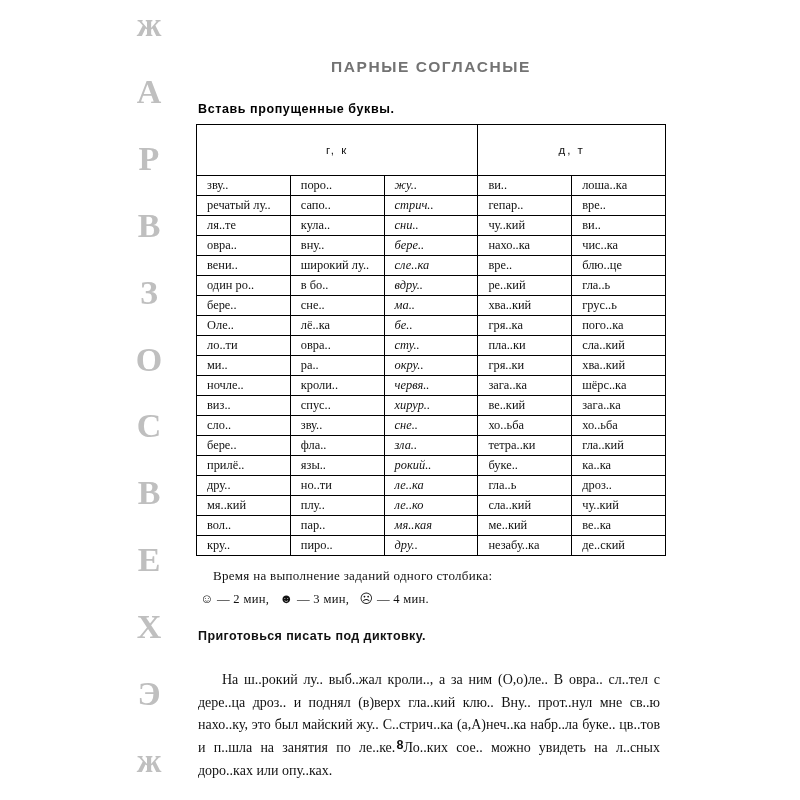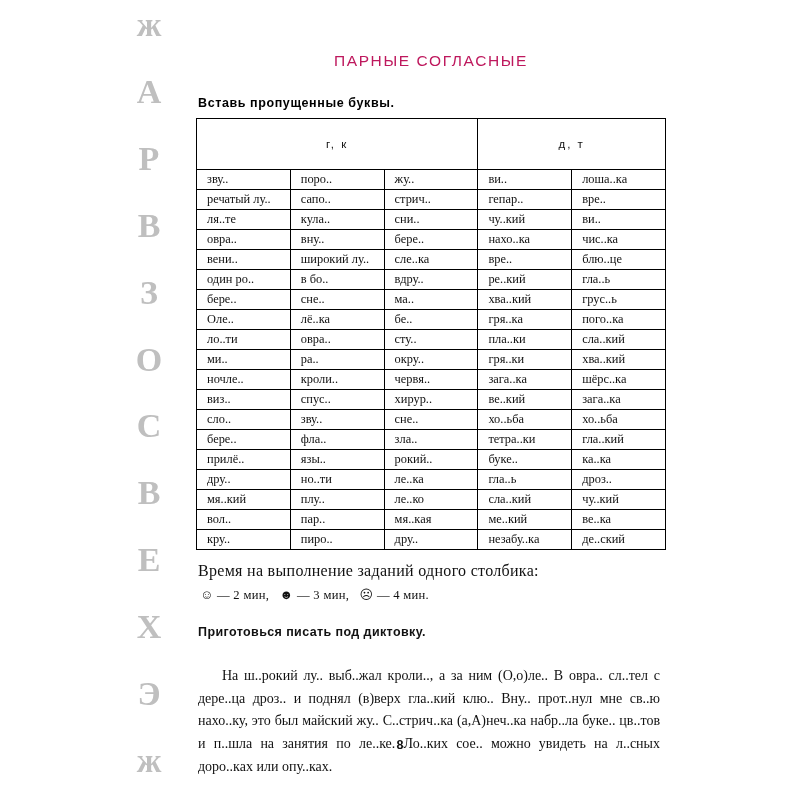--- a/index.html
+++ b/index.html
@@ -49,25 +49,25 @@
   .content {
     position: absolute;
     left: 196px;
     top: 52px;
     width: 470px;
   }
 
   .doc-title {
     text-align: center;
     font-family: "Liberation Sans", sans-serif;
-    font-weight: normal;
+    font-weight: bold;
     font-size: 15.5px;
     letter-spacing: 1.6px;
-    margin: 0 0 26px 0;
-    color: #be185d;
+    margin: 6px 0 26px 0;
+    color: #737373;
   }
 
   .task-heading {
     font-family: "Liberation Sans", sans-serif;
     font-weight: bold;
     font-size: 12.5px;
     letter-spacing: 0.6px;
     margin: 0 0 8px 2px;
     color: #000;
   }
@@ -95,27 +95,27 @@
     font-weight: normal;
     letter-spacing: 2px;
     font-family: "Liberation Sans", sans-serif;
     font-size: 11.5px;
     height: 22px;
     padding: 19px 0;
   }
   
   table.word-table td.col-a { width: 94px; }
   table.word-table td.col-b { width: 103px; }
-  table.word-table td.col-c { width: 95px; }
+  table.word-table td.col-c { width: 95px; font-style: italic; }
   table.word-table td.col-d { width: 91px; }
   table.word-table td.col-e { width: 87px; }
 
   .time-note {
-    margin: 12px 0 0 2px;
-    font-size: 16px;
+    margin: 12px 0 0 17px;
+    font-size: 13px;
     letter-spacing: 0.3px;
   }
   .smiley-line {
     margin: 8px 0 0 4px;
     font-size: 12.6px;
     letter-spacing: 0.3px;
   }
   .smiley-line .face {
     font-size: 13px;
     line-height: 1;

